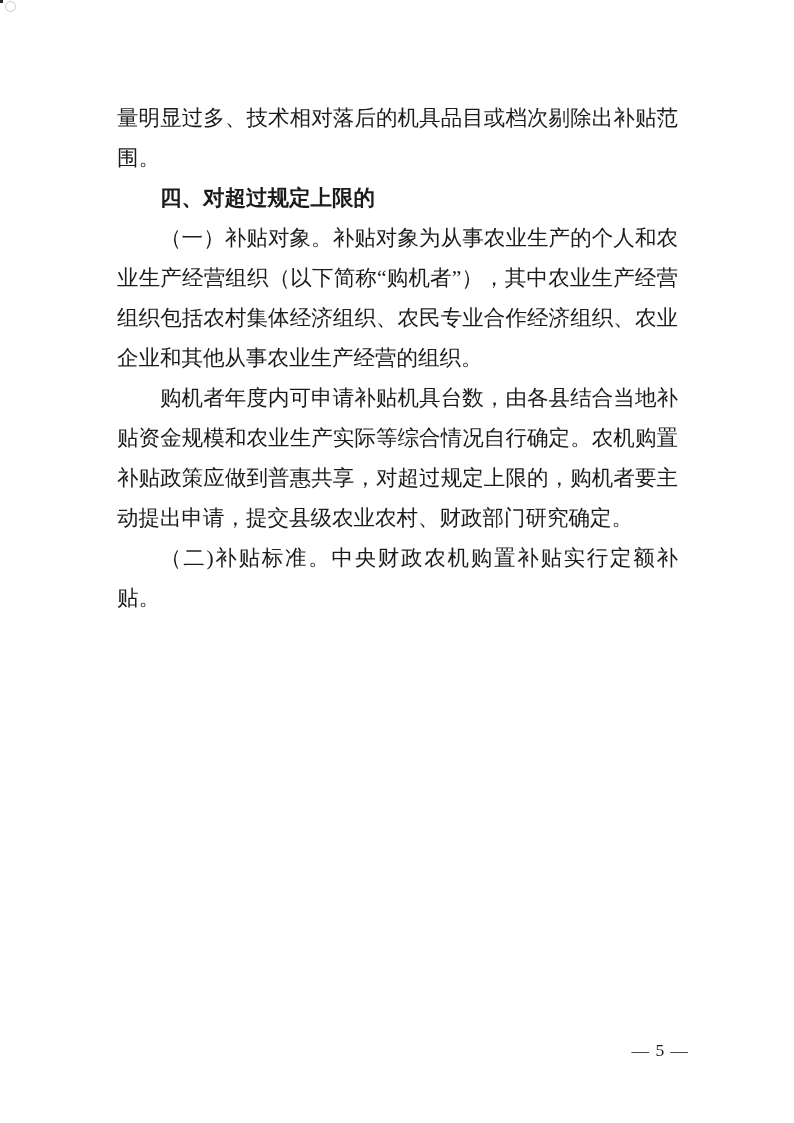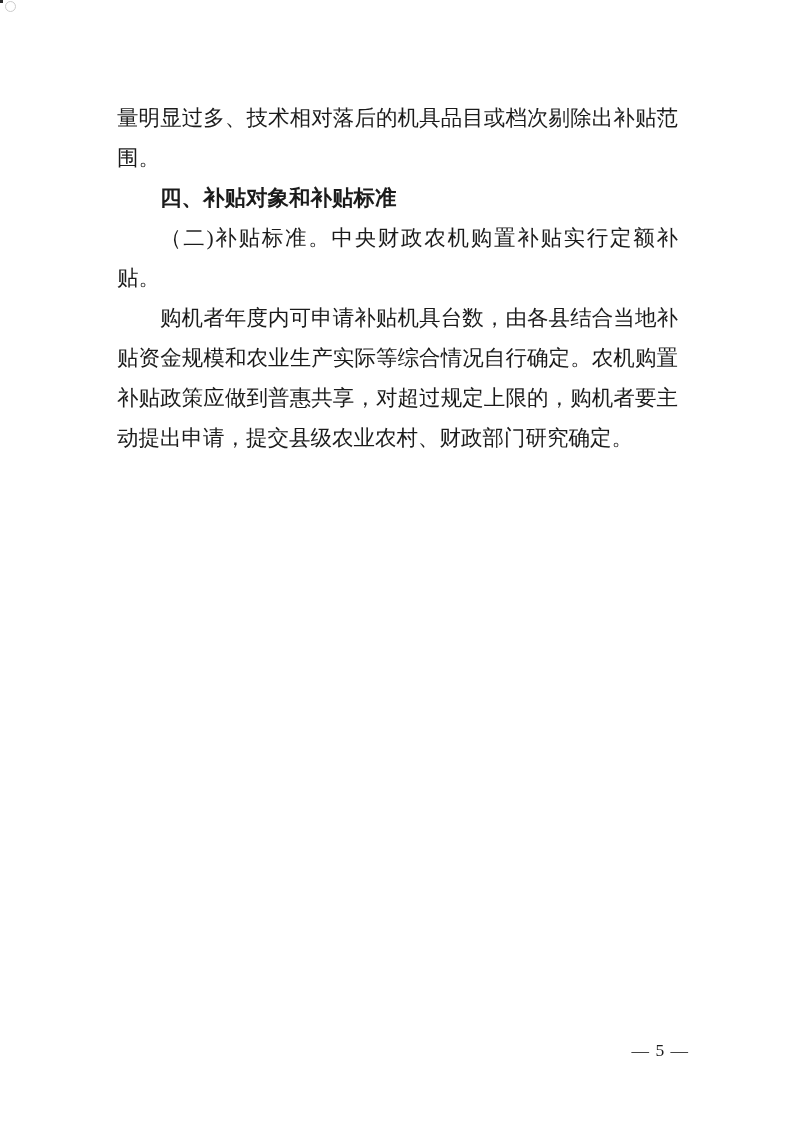--- a/index.html
+++ b/index.html
@@ -60,20 +60,21 @@
 </head>
 <body>
 
 <div class="page">
 
   <span class="corner-dot"></span>
   <span class="corner-ring"></span>
 
   <div class="content">
     <p>量明显过多、技术相对落后的机具品目或档次剔除出补贴范围。</p>
-    <p class="indent heading">四、补贴对象和补贴标准</p>
+    <p class="indent heading">四、对超过规定上限的</p>
+    <p class="indent">（一）补贴对象。补贴对象为从事农业生产的个人和农业生产经营组织（以下简称“购机者”），其中农业生产经营组织包括农村集体经济组织、农民专业合作经济组织、农业企业和其他从事农业生产经营的组织。</p>
+    <p class="indent">购机者年度内可申请补贴机具台数，由各县结合当地补贴资金规模和农业生产实际等综合情况自行确定。农机购置补贴政策应做到普惠共享，对超过规定上限的，购机者要主动提出申请，提交县级农业农村、财政部门研究确定。</p>
     <p class="indent">（二)补贴标准。中央财政农机购置补贴实行定额补贴。</p>
-    <p class="indent">购机者年度内可申请补贴机具台数，由各县结合当地补贴资金规模和农业生产实际等综合情况自行确定。农机购置补贴政策应做到普惠共享，对超过规定上限的，购机者要主动提出申请，提交县级农业农村、财政部门研究确定。</p>
   </div>
 
   <div class="page-footer">— 5 —</div>
 
 </div>
 
 </body></html>

